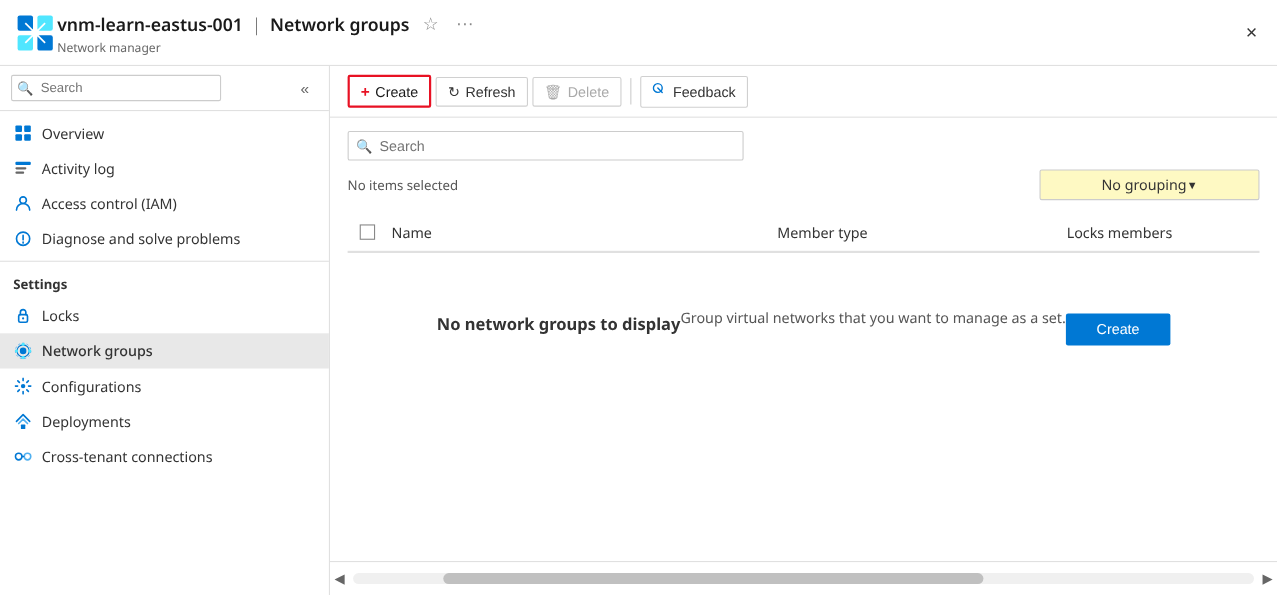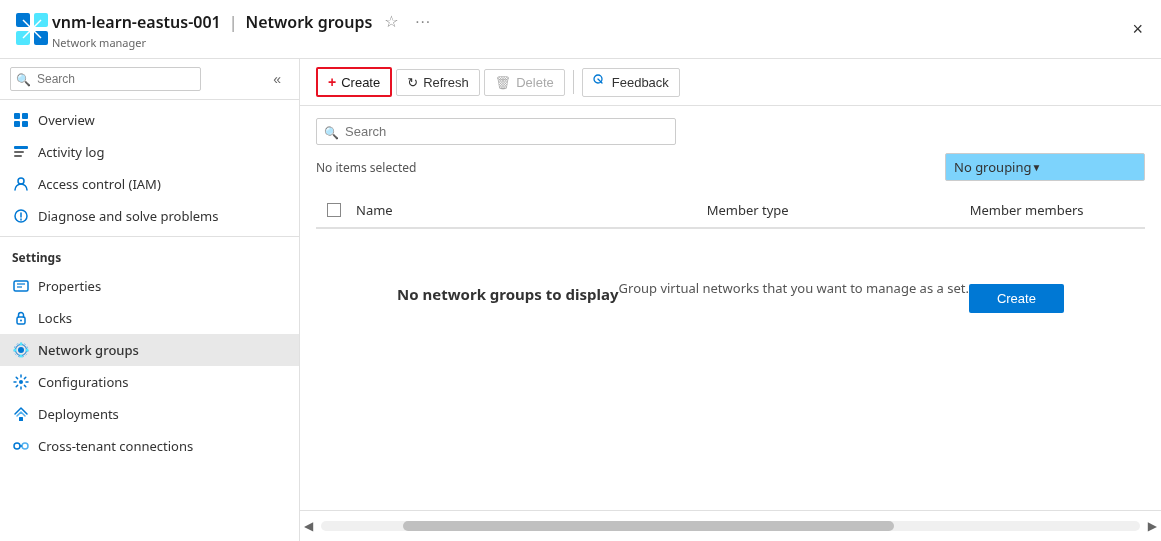--- a/index.html
+++ b/index.html
@@ -40,21 +40,21 @@
     .toolbar-btn.disabled { color: #aaa; cursor: not-allowed; }
     .toolbar-divider { width: 1px; height: 24px; background: #ccc; margin: 0 4px; }
 
     .content-area { flex: 1; padding: 12px 16px; overflow: auto; }
     .content-search { display: flex; align-items: center; margin-bottom: 8px; }
     .content-search-wrap { position: relative; }
     .content-search-input { border: 1px solid #ccc; border-radius: 2px; padding: 5px 8px 5px 28px; font-size: 13px; width: 360px; outline: none; }
     .content-search-icon { position: absolute; left: 8px; top: 50%; transform: translateY(-50%); color: #666; font-size: 12px; }
     .status-row { display: flex; align-items: center; justify-content: space-between; margin-bottom: 12px; }
     .no-items-text { font-size: 12px; color: #555; }
-    .grouping-select { display: flex; align-items: center; border: 1px solid #ccc; border-radius: 2px; padding: 4px 8px; font-size: 13px; cursor: pointer; background: #7dd3fc; min-width: 200px; justify-content: flex-start; }
+    .grouping-select { display: flex; align-items: center; border: 1px solid #ccc; border-radius: 2px; padding: 4px 8px; font-size: 13px; cursor: pointer; background: #fef9c3; min-width: 200px; justify-content: center; }
 
     
     .table-header { display: flex; align-items: center; padding: 8px 0; border-bottom: 2px solid #e0e0e0; font-weight: 400; font-size: 13px; }
     .th-check { width: 36px; display: flex; align-items: center; justify-content: center; flex-shrink: 0; }
     .th-name { flex: 2; padding-left: 4px; }
     .th-member { flex: 1.5; }
     .th-group { flex: 1; }
     .checkbox { width: 14px; height: 14px; border: 1px solid #888; background: #fff; cursor: pointer; }
 
     .empty-state { display: flex; flex-direction: row; align-items: center; justify-content: center; padding: 50px 20px; }
@@ -154,30 +154,20 @@
             <svg width="16" height="16" viewBox="0 0 16 16" fill="none">
                 <circle cx="8" cy="8" r="6" stroke="#0078d4" stroke-width="1.5"></circle>
                 <path d="M8 5v4M8 11v1" stroke="#0078d4" stroke-width="1.5" stroke-linecap="round"></path>
               </svg>
           </div>
           <span>Diagnose and solve problems</span>
         </div>
 
         <div class="nav-section-label">Settings</div>
 
-        <div class="nav-item">
-          <div class="nav-icon">
-            <svg width="16" height="16" viewBox="0 0 16 16" fill="none">
-                <rect x="1" y="3" width="14" height="10" rx="1.5" stroke="#0078d4" stroke-width="1.5"></rect>
-                <line x1="4" y1="6" x2="12" y2="6" stroke="#0078d4" stroke-width="1.2"></line>
-                <line x1="4" y1="9" x2="9" y2="9" stroke="#0078d4" stroke-width="1.2"></line>
-              </svg>
-          </div>
-          <span>Properties</span>
-        </div>
 
         <div class="nav-item">
           <div class="nav-icon">
             <svg width="16" height="16" viewBox="0 0 16 16" fill="none">
                 <rect x="4" y="7" width="8" height="7" rx="1.5" stroke="#0078d4" stroke-width="1.5"></rect>
                 <path d="M5.5 7V5a2.5 2.5 0 015 0v2" stroke="#0078d4" stroke-width="1.5" stroke-linecap="round"></path>
                 <circle cx="8" cy="10.5" r="1" fill="#0078d4"></circle>
               </svg>
           </div>
           <span>Locks</span>
@@ -275,21 +265,21 @@
             <span style="font-size:10px;">▼</span>
           </div>
         </div>
 
         <div class="table-header">
           <div class="th-check">
             <div class="checkbox"></div>
           </div>
           <div class="th-name">Name</div>
           <div class="th-member">Member type</div>
-          <div class="th-group">Member members</div>
+          <div class="th-group">Locks members</div>
         </div>
 
         <div class="empty-state">
           <div class="empty-title">No network groups to display</div>
           <div class="empty-sub">Group virtual networks that you want to manage as a set.</div>
           <button class="create-btn-primary">Create</button>
         </div>
       </div>
 
       <div class="scrollbar-row">

